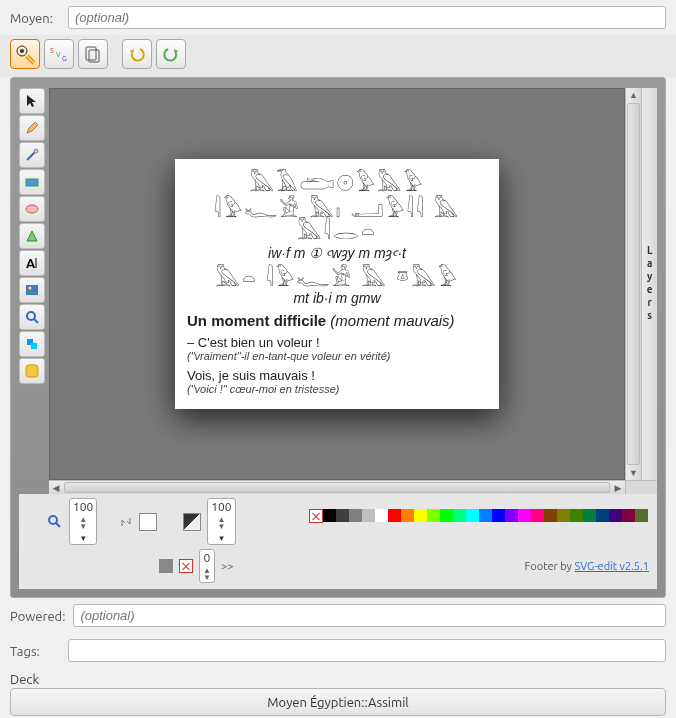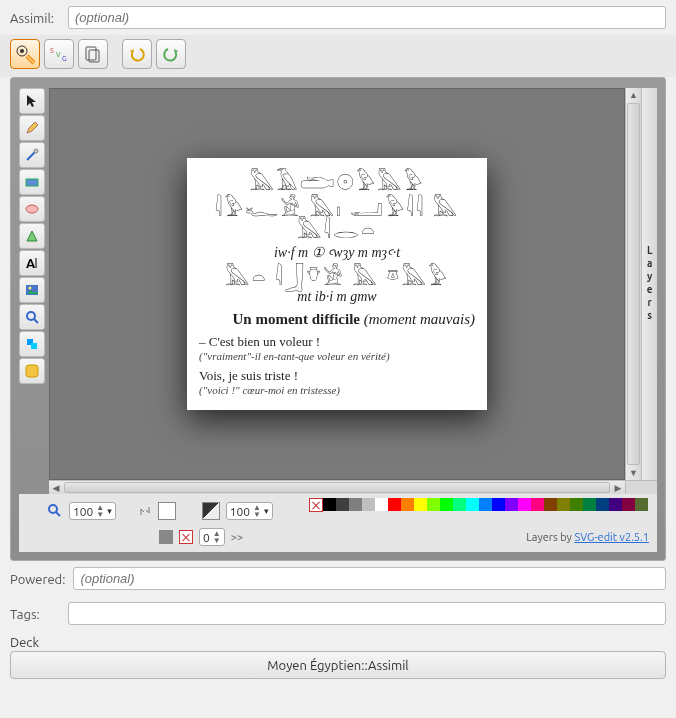--- a/index.html
+++ b/index.html
@@ -77,31 +77,31 @@
     background: #7a7a7a;
     border: 1px solid #666;
   }
   .canvas-scroll {
     height: 390px;
     overflow: hidden;
     position: relative;
     display:flex; align-items:center; justify-content:center;
   }
   .doc-image {
-    width: 300px;
+    width: 324px;
     background: #fff;
     box-shadow: 0 10px 30px rgba(0,0,0,0.7);
     padding: 10px 12px 14px 12px;
-    font-family: Liberation Serif, serif;
+    font-family: Liberation Sans, sans-serif;
     color: #222;
     font-size: 13px;
   }
   .hiero-row { text-align:center; font-size:22px; letter-spacing:2px; line-height:1; margin-top:4px;}
   .trans-row { text-align:center; font-style:italic; font-size:14px; margin-bottom:6px;}
-  .doc-title { font-weight:bold; font-size:15px; margin-top:6px;text-align:right;}
+  .doc-title { font-weight:bold; font-size:15px; margin-top:6px;}
   .doc-title .it { font-style:italic; font-weight:normal;}
   .doc-line { margin-top:6px;}
   .doc-note { font-style:italic; font-size:11px; color:#444;}
   .vscroll {
     width: 16px;
     background: linear-gradient(90deg,#ececec,#d8d8d8);
     border-left:1px solid #bbb;
     display:flex; flex-direction:column;
   }
   .vscroll .arrow { height:14px; display:flex;align-items:center;justify-content:center; font-size:9px; color:#666;}
@@ -127,20 +127,21 @@
   .bottom-bar1 {
     display:flex; align-items:center; gap:6px;
     padding:4px 4px 2px 28px;
     background:#e6e6e6;
   }
   .spin {
     display:inline-flex; align-items:center;
     border:1px solid #aaa; border-radius:3px; background:#fff;
     padding:1px 3px; gap:3px;
     font-size:12px;
+    flex-direction:column;
   }
   .spin .arrows{font-size:8px;line-height:7px;color:#666;display:flex;flex-direction:column;}
   .swatch {
     width:18px;height:18px;border:1px solid #888;
   }
   .palette {
     margin-left:auto;
     display:flex;
     flex-wrap: nowrap;
   }
@@ -165,21 +166,21 @@
   }
   .x-icon{position:relative;width:14px;height:14px;display:inline-block;border:1px solid #c33;background:#fff;}
   .x-icon::before,.x-icon::after{content:"";position:absolute;left:1px;right:1px;top:50%;border-top:1px solid #c33;}
   .x-icon::before{transform:rotate(45deg);}
   .x-icon::after{transform:rotate(-45deg);}
 </style>
 </head>
 <body>
 
 <div class="field-row">
-  <span class="field-label">Assimil:</span>
+  <span class="field-label">Moyen:</span>
   <input class="text-input" placeholder="(optional)" style="">
 </div>
 
 <div class="toolbar-top">
   <div class="tbtn active">
     <svg width="22" height="22">
         <circle cx="8" cy="8" r="5" fill="none" stroke="#333"></circle>
         <circle cx="8" cy="8" r="2" fill="#333"></circle>
         <path d="M13 13 L20 20" stroke="#e67e00" stroke-width="4"></path>
         <path d="M13 13 L20 20" stroke="#ffcd6b" stroke-width="2"></path>
@@ -281,29 +282,29 @@
     </div>
 
     <div style="flex:1;display:flex;flex-direction:column;">
       <div style="display:flex;flex:1;">
         <div class="canvas-wrap">
           <div class="canvas-scroll">
             <div class="doc-image">
               <div class="hiero-row">𓅓𓄿𓂧𓇳𓅱𓅓𓅱</div>
               <div class="hiero-row">𓇋𓅱𓆑𓀀 𓅓𓏤 𓂝𓅱𓇋𓇋 𓅓 𓅓𓇋𓂋𓏏</div>
               <div class="trans-row">iw·f  m ①   ꜥwȝy        m   mȝꜥ·t</div>
-              <div class="hiero-row">𓅓𓏏 𓇋𓃀𓄣𓀀 𓅓 𓎼𓅓𓅱</div>
+              <div class="hiero-row">𓅓𓏏 𓇋𓅱𓆑𓀀 𓅓 𓎼𓅓𓅱</div>
               <div class="trans-row">mt       ib·i   m    gmw</div>
               <div class="doc-title">
                 <span>Un moment difficile</span>
                 <span class="it">(moment mauvais)</span>
               </div>
               <div class="doc-line">– C'est bien un voleur !</div>
               <div class="doc-note">("vraiment"-il en-tant-que voleur en vérité)</div>
-              <div class="doc-line">Vois, je suis triste !</div>
+              <div class="doc-line">Vois, je suis mauvais !</div>
               <div class="doc-note">("voici !" cœur-moi en tristesse)</div>
             </div>
           </div>
         </div>
         <div class="vscroll">
           <div class="arrow">▲</div>
             <div class="thumb"></div>
             <div class="arrow">▼</div>
         </div>
         <div class="layers-tab">Layers</div>
@@ -385,21 +386,21 @@
     <span class="x-icon"></span>
     <span class="spin">
         <span>0</span>
         <span class="arrows">
           <span>▲</span>
           <span>▼</span>
         </span>
       </span>
     <span style="color:#666;font-size:11px;">&gt;&gt;</span>
     <span class="powered">
-      <span>Layers by </span><a href="#">SVG-edit v2.5.1</a>
+      <span>Footer by </span><a href="#">SVG-edit v2.5.1</a>
     </span>
   </div>
 </div>
 
 <div class="field-row">
   <span class="field-label">Powered:</span>
   <input class="text-input" placeholder="(optional)" style="">
 </div>
 
 <div class="field-row">

